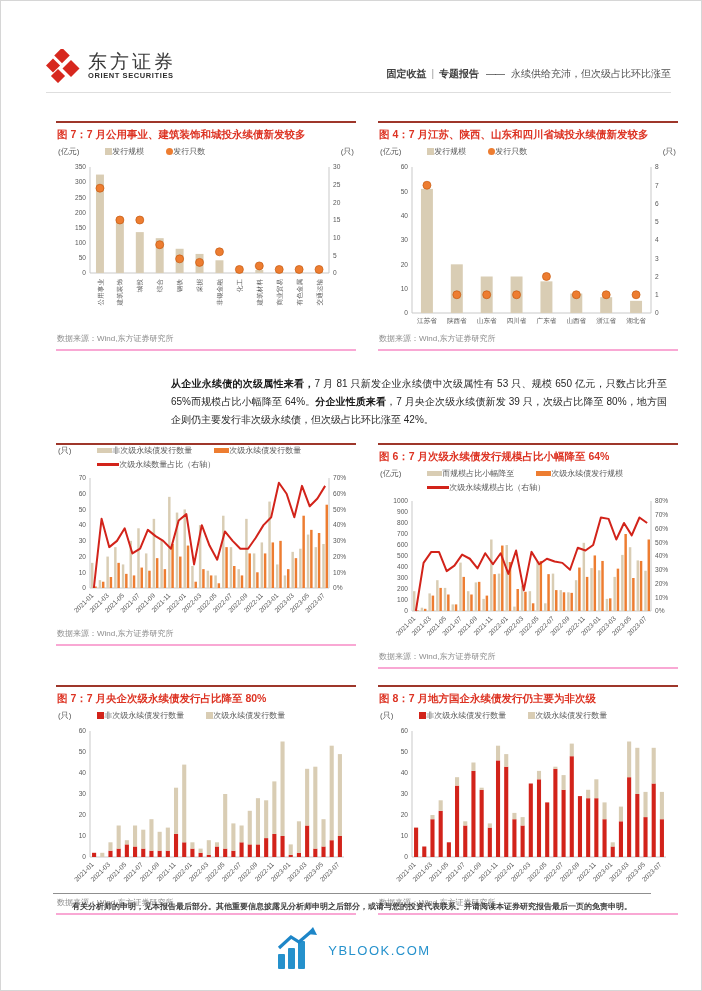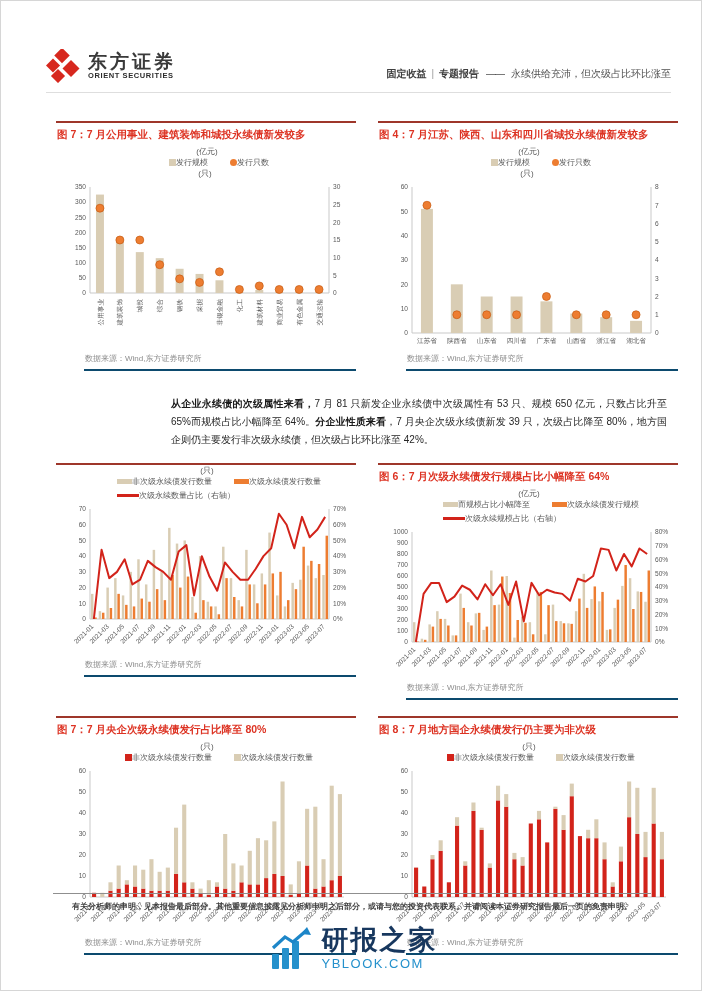--- a/index.html
+++ b/index.html
@@ -5,51 +5,51 @@
   html,body{margin:0;padding:0;}
   body{
     width:702px;height:991px;background:#ffffff;position:relative;
     font-family:"Liberation Sans","DejaVu Sans",sans-serif;
     border:1px solid #d6d6d6;box-sizing:border-box;overflow:hidden;
   }
   
   .hdr{display:flex;justify-content:space-between;align-items:flex-end;
        margin:0 30px 0 45px;padding:48px 0 9px 0;border-bottom:1px solid #dedede;}
   .brand{display:flex;align-items:center;gap:8px;}
-  .brand-txt .zh{font-size:19px;font-weight:bold;color:#3a3a3a;letter-spacing:3px;line-height:1.05;}
+  .brand-txt .zh{font-size:19px;font-weight:normal;color:#3a3a3a;letter-spacing:3px;line-height:1.05;}
   .brand-txt .en{font-size:7.5px;font-weight:bold;color:#2b2b2b;letter-spacing:0.6px;}
   .hdr-right{font-size:10px;color:#4f4f4f;padding-bottom:2px;white-space:nowrap;}
   .hdr-right b{color:#3f3f3f;}
   .hdr-right .div{margin:0 5px;color:#9a9a9a;}
   .hdr-right .dash{margin:0 7px;letter-spacing:-1px;}
   
   .figrow{display:flex;gap:22px;margin-left:55px;width:622px;}
   .row1{margin-top:28px;}
   .row2{margin-top:14px;}
   .row3{margin-top:16px;}
   .figure{width:300px;border-top:2px solid #9e362a;}
   .fig-title{color:#dd3323;font-weight:bold;font-size:10.5px;padding:5px 0 4px 1px;
              white-space:nowrap;overflow:hidden;}
-  .units-row{display:flex;align-items:center;font-size:8px;color:#595959;min-height:13px;flex-direction:column;}
+  .units-row{display:flex;align-items:flex-start;font-size:8px;color:#595959;min-height:13px;}
   .unit-left{flex:0 0 auto;padding-left:2px;}
   .unit-right{flex:0 0 auto;padding-right:2px;}
   .legend{flex:1 1 auto;display:flex;flex-direction:column;gap:3px;align-items:flex-start;
           padding-left:26px;}
   .lrow{display:flex;gap:22px;}
   .litem{display:inline-flex;align-items:center;font-size:8px;color:#595959;white-space:nowrap;}
   .sw{display:inline-block;}
   .sw-square{width:7px;height:7px;}
   .sw-bar{width:15px;height:5px;}
   .sw-dot{width:7px;height:7px;border-radius:50%;}
   .sw-line{width:22px;height:2.5px;}
   .chart{display:block;overflow:visible;margin-top:2px;}
   .chart text{font-family:"Liberation Sans","DejaVu Sans",sans-serif;}
   .tk{font-size:6.6px;fill:#595959;}
   .ax{stroke:#c9c9c9;stroke-width:1;}
-  .fig-source{font-size:8px;color:#8c8c8c;padding:4px 0 5px 1px;border-bottom:2px solid #0c4a6e;margin-left:28px;}
+  .fig-source{font-size:8px;color:#8c8c8c;padding:4px 0 5px 1px;border-bottom:2px solid #f9a8d4;}
   
   .para{margin:24px 0 0 170px;width:496px;font-size:10px;line-height:1.8;
         color:#262626;text-align:justify;}
   .para b{color:#1a1a1a;}
   
   .foot{position:absolute;left:0;bottom:0;width:702px;border-radius:32px;}
   .disc{margin:0 52px;border-top:1px solid #8f8f8f;padding-top:7px;
         font-size:8px;font-weight:bold;color:#3d3d3d;text-align:center;}
   .wm{display:flex;justify-content:center;align-items:center;gap:9px;margin:14px 0 18px 0;}
   .wm-txt .nm{font-size:27px;font-weight:bold;color:#17375e;letter-spacing:2px;line-height:1;}
@@ -707,17 +707,16 @@
         <rect x="5" y="28" width="7" height="15" rx="1"></rect>
         <rect x="15" y="22" width="7" height="21" rx="1"></rect>
         <rect x="25" y="15" width="7" height="28" rx="1"></rect>
       </g>
       <g stroke="#1d86c8" stroke-width="3.2" fill="none">
         <polyline points="6,22 18,11 26,16 40,4"></polyline>
       </g>
       <polygon points="40,1 44,9 34,8" fill="#1d86c8"></polygon>
     </svg>
     <div class="wm-txt">
-      <div class="nm">研报之家</div>
       <div class="site">YBLOOK.COM</div>
     </div>
   </div>
 </footer>
 
 </body></html>

